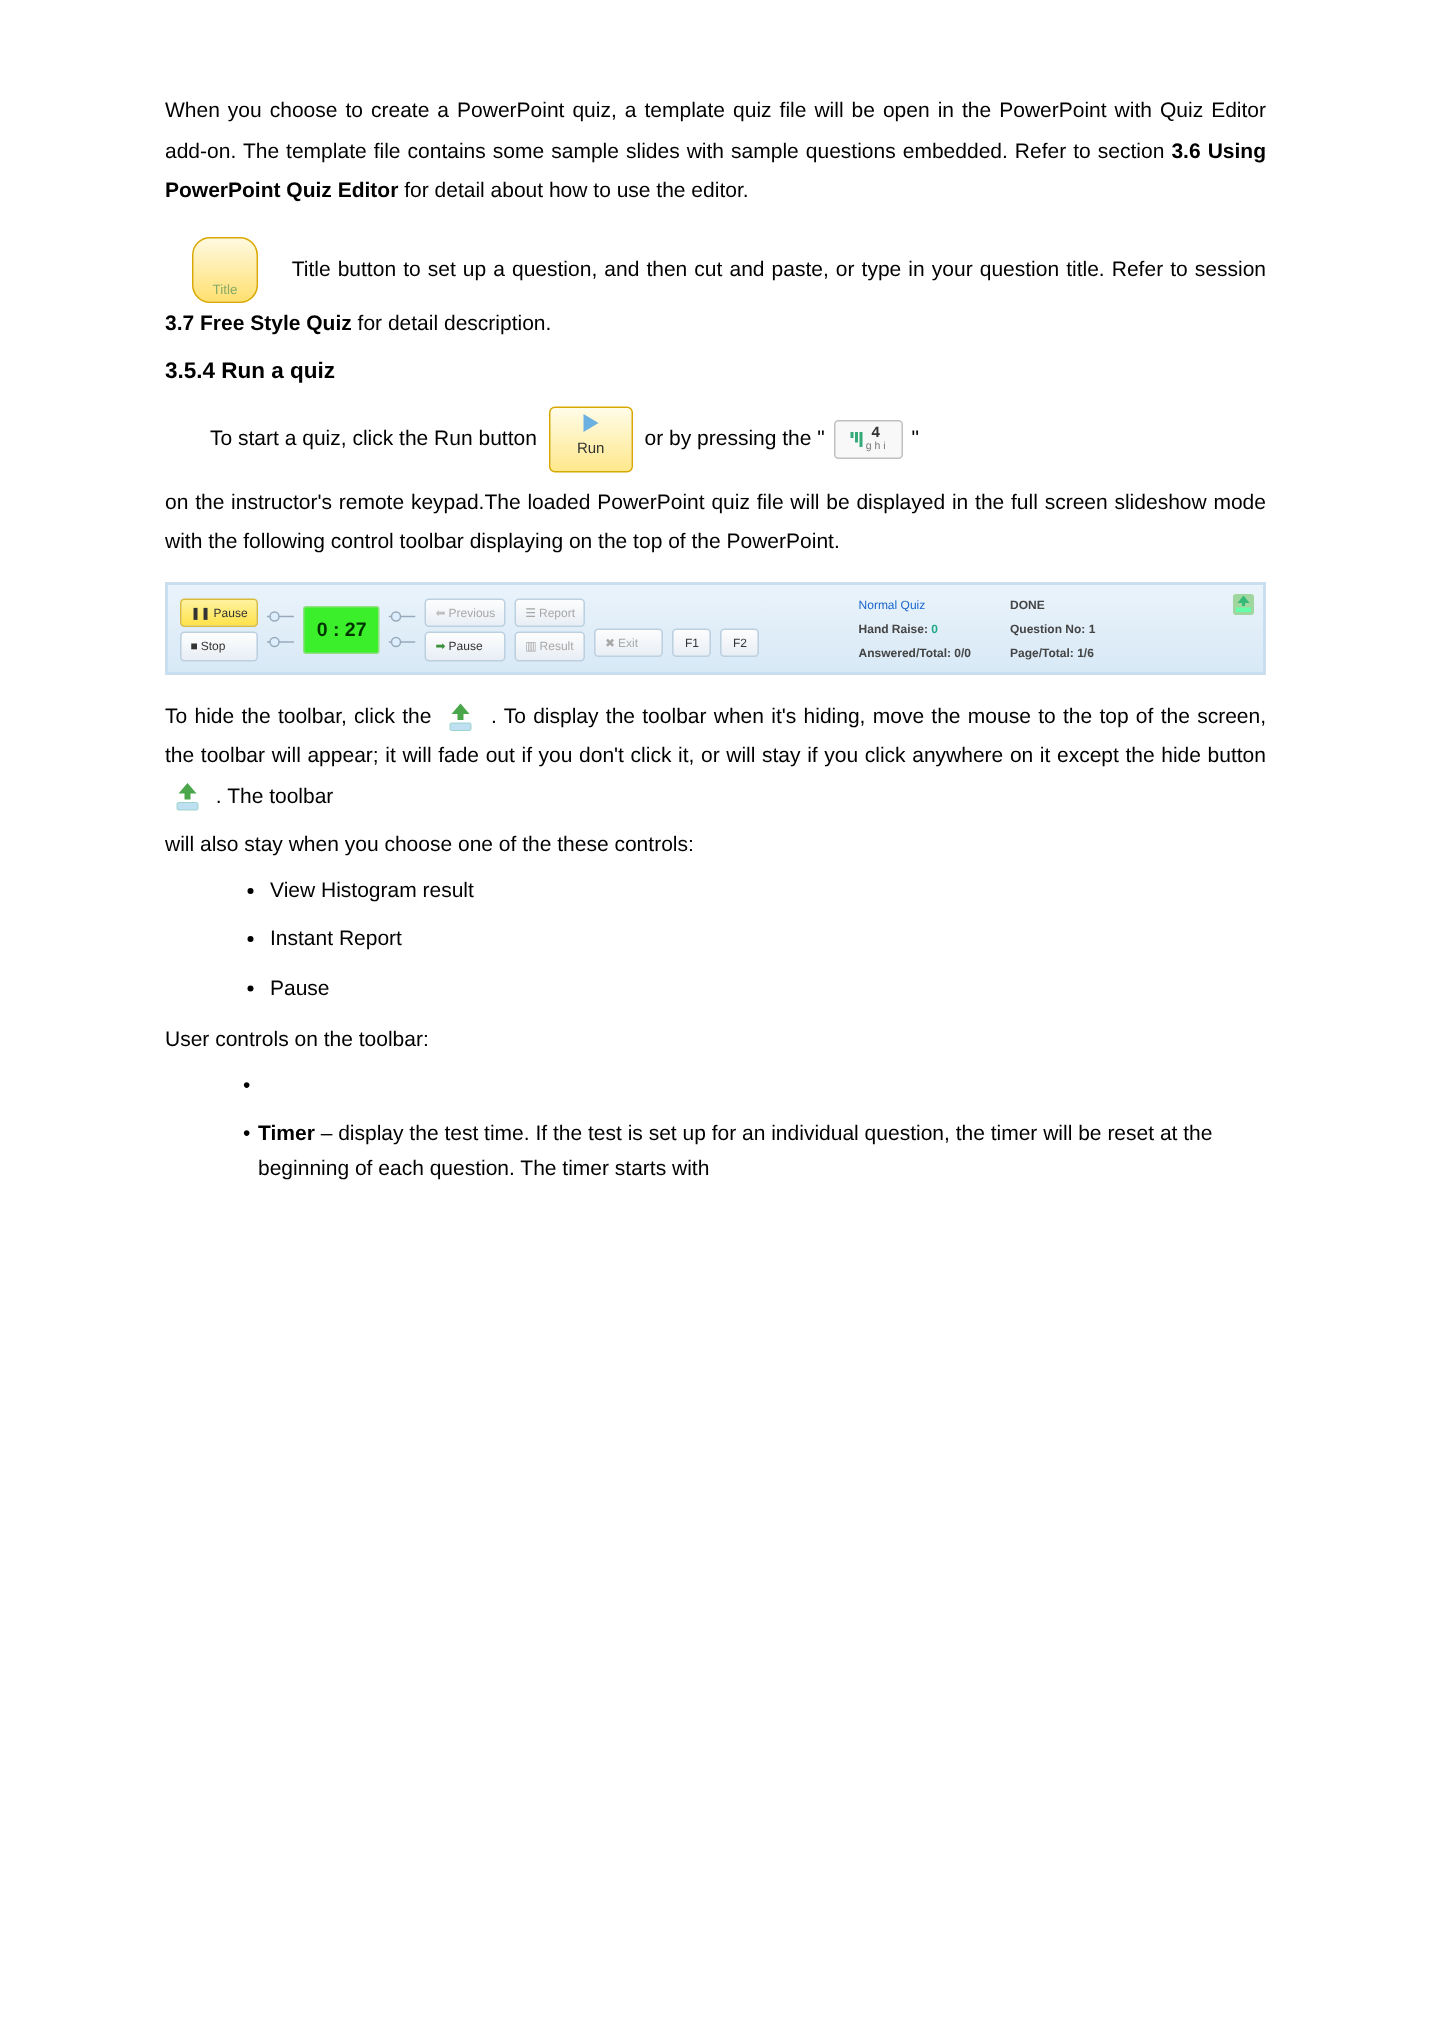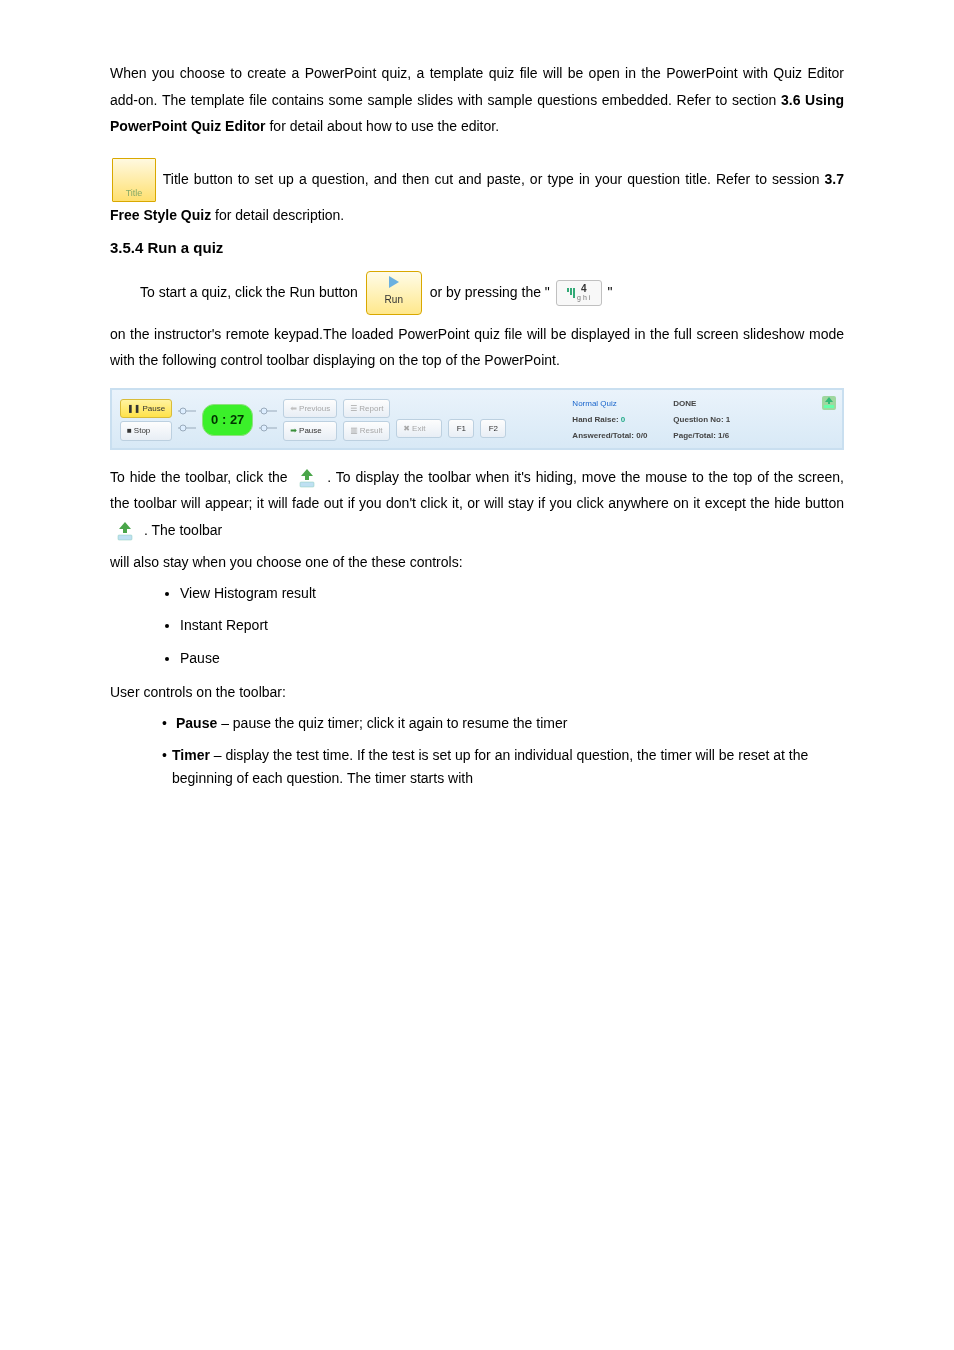--- a/index.html
+++ b/index.html
@@ -11,24 +11,24 @@
     font-size: 14px;
     line-height: 1.9;
     color: #000;
   }
   .para { margin-bottom: 6px; text-align: justify; }
   .section-num { font-weight: bold; }
   .title-btn {
     width: 44px; height: 44px;
     border: 1px solid #d9a800;
     background: linear-gradient(#fff9e0, #ffe070);
-    border-radius: 1px;
+    border-radius: 12px;
     display: inline-flex; flex-direction: column; align-items: center; justify-content: center;
     vertical-align: middle;
-    margin: 0 2px;
+    margin: 0 18px;
   }
   .title-btn .ic { font-size: 14px; color: #5a8; }
   .title-btn .lbl { font-size: 9px; color: #8a6; }
   .subheading { font-weight: bold; margin-top: 4px; margin-bottom: 8px; font-size: 15px; }
   .indent1 { margin-left: 30px; }
   .run-btn {
     width: 56px; height: 44px;
     border: 1px solid #d9a800;
     background: linear-gradient(#fffce8, #ffe88c);
     border-radius: 4px;
@@ -67,21 +67,21 @@
   }
   .tb-btn {
     border:1px solid #bcd0e0; background:linear-gradient(#fdfdfd,#e8eef5);
     border-radius:3px; padding:1px 6px; font-size:8px; color:#333;
     display:inline-flex; align-items:center; gap:2px;
     min-width:46px;
   }
   .tb-pause { background: linear-gradient(#fff3a0,#ffe24a); border-color:#d8bc3a; }
   .tb-timer {
     background:#3bf02a; color:#003300; font-weight:bold; font-size:13px;
-    padding:3px 8px; border:1px solid #8fe080; border-radius:12px;
+    padding:3px 8px; border:1px solid #8fe080; border-radius:2px;
   }
   .tb-col { display:flex; flex-direction:column; gap:3px; }
   .tb-mid { display:flex; flex-direction:column; font-size:8px; color:#336; gap:1px; margin-left:60px; }
   .tb-mid .blue { color:#1a66cc; }
   .tb-mid .gray { color:#444;font-weight:bold; }
   .tb-right-ic { position:absolute; right:6px; top:6px; width:14px; height:14px; background:#9fd79f; border-radius:2px; }
   .dn-icon {
     width:22px; height:22px; display:inline-flex; align-items:center; justify-content:center;
     vertical-align:middle; margin: 0 4px;
   }
@@ -248,19 +248,18 @@
   <li>View Histogram result</li>
   <li>Instant Report</li>
   <li>Pause</li>
 </ul>
 
 <div class="para note">User controls on the toolbar:</div>
 
 <div class="desc-list">
   <div class="row">
     <span class="b"></span>
-    <div><span class="term">Pause</span><span> – pause the quiz timer; click it again to resume the timer</span></div>
   </div>
   <div class="row">
     <span class="b"></span>
     <div><span class="term">Timer</span><span> – display the test time. If the test is set up for an individual question, the timer will be reset at the beginning of each question. The timer starts with</span></div>
   </div>
 </div>
 
 </body></html>

